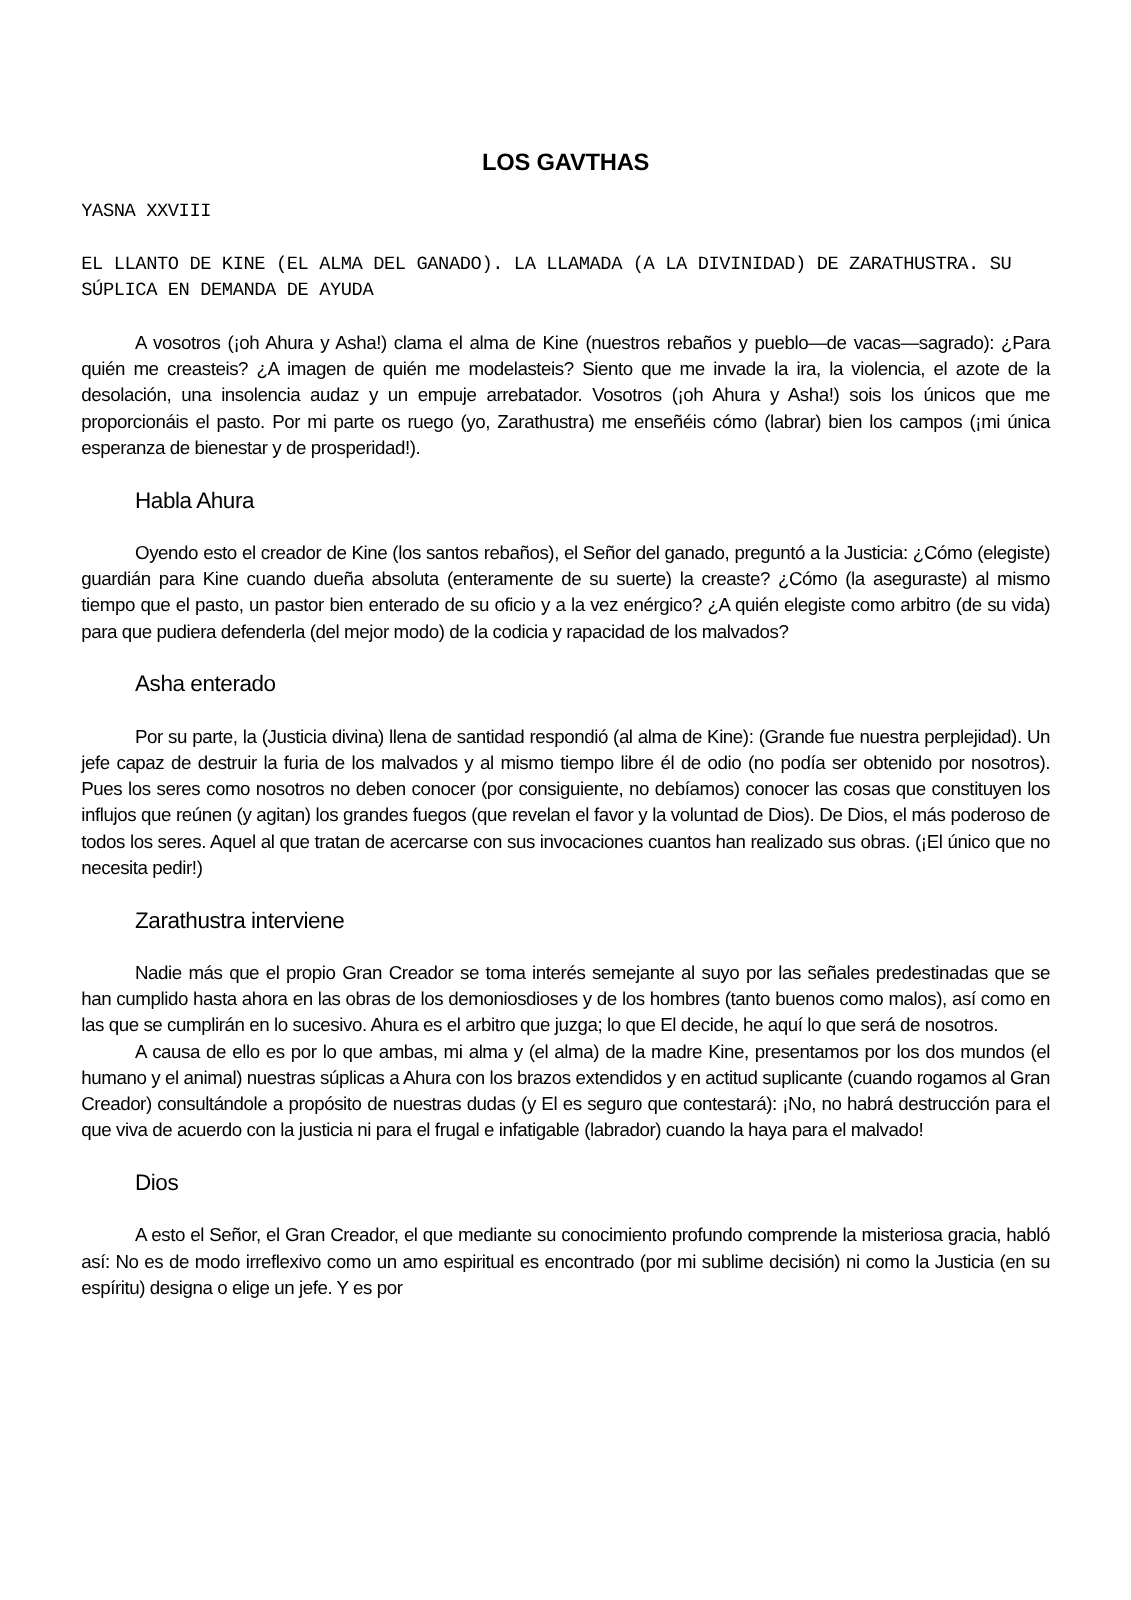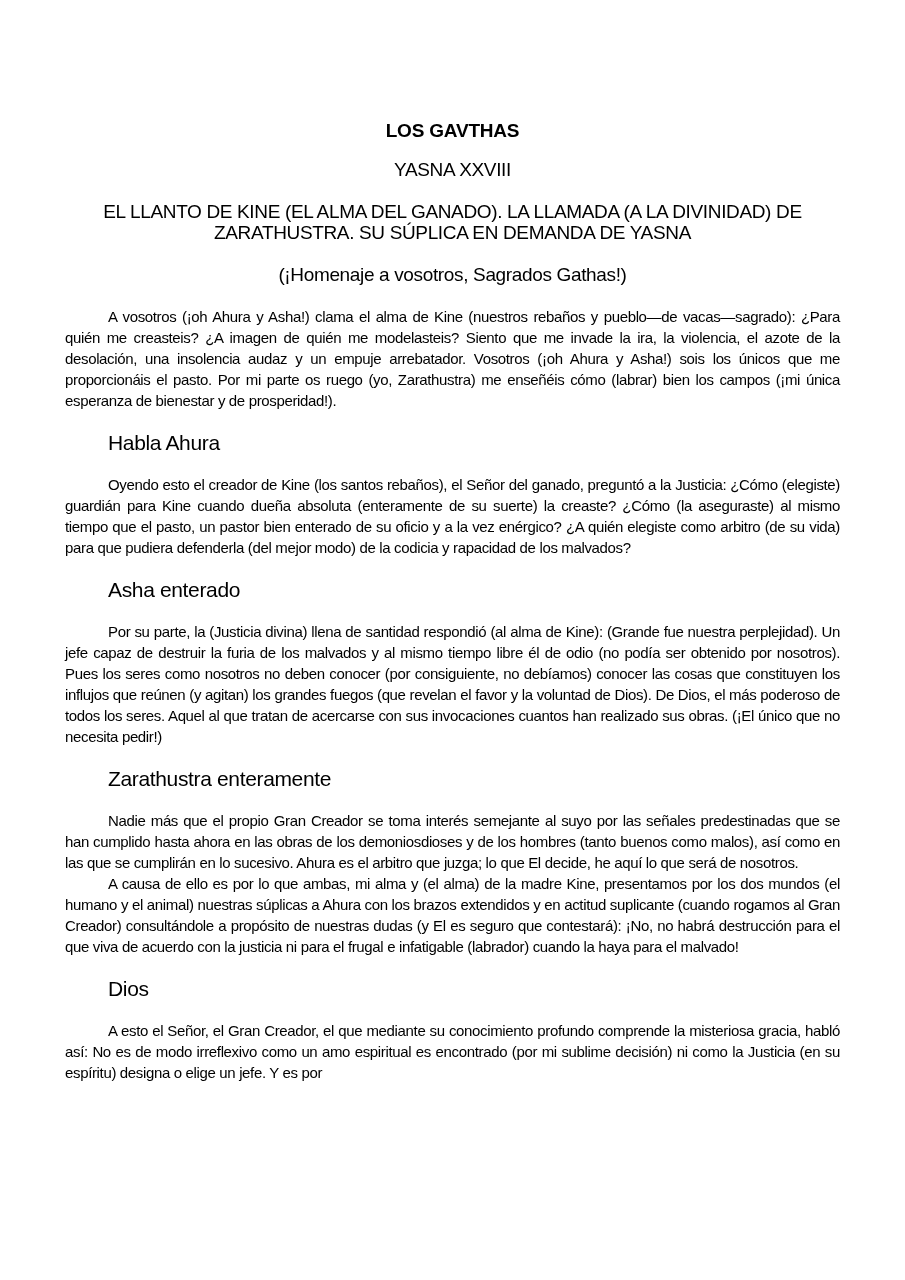--- a/index.html
+++ b/index.html
@@ -24,60 +24,59 @@
     }
     .title {
       text-align: center;
       font-weight: bold;
       font-size: 19px;
       line-height: 26px;
       margin: 0 0 15px 0;
       letter-spacing: -0.2px;
     }
     .center {
-      text-align: center;
-      font-size: 19px;
+      font-size: 15px;
       line-height: 21px;
       margin: 0 0 21px 0;
       letter-spacing: -0.35px;
+      font-family: Liberation Mono, monospace;
     }
     .subtitle {
       margin-bottom: 21px;
     }
     p.body {
       text-align: justify;
       font-size: 15px;
       line-height: 21px;
       margin: 0 0 21px 0;
       text-indent: 43px;
       letter-spacing: -0.35px;
     }
     p.body.tight {
       margin-bottom: 0;
     }
     p.speaker {
-      font-size: 21px;
+      font-size: 18px;
       line-height: 21px;
       margin: 0 0 21px 0;
       text-indent: 43px;
       letter-spacing: -0.35px;
     }
   </style>
 </head>
 <body>
 
 <div class="page">
   <h1 class="title">LOS GAVTHAS</h1>
   <div class="center">YASNA XXVIII</div>
-  <div class="center subtitle">EL LLANTO DE KINE (EL ALMA DEL GANADO). LA LLAMADA (A LA DIVINIDAD) DE ZARATHUSTRA. SU SÚPLICA EN DEMANDA DE YASNA</div>
-  <div class="center">(¡Homenaje a vosotros, Sagrados Gathas!)</div>
+  <div class="center subtitle">EL LLANTO DE KINE (EL ALMA DEL GANADO). LA LLAMADA (A LA DIVINIDAD) DE ZARATHUSTRA. SU SÚPLICA EN DEMANDA DE AYUDA</div>
 
   <p class="body">A vosotros (¡oh Ahura y Asha!) clama el alma de Kine (nuestros rebaños y pueblo—de vacas—sagrado): ¿Para quién me creasteis? ¿A imagen de quién me modelasteis? Siento que me invade la ira, la violencia, el azote de la desolación, una insolencia audaz y un empuje arrebatador. Vosotros (¡oh Ahura y Asha!) sois los únicos que me proporcionáis el pasto. Por mi parte os ruego (yo, Zarathustra) me enseñéis cómo (labrar) bien los campos (¡mi única esperanza de bienestar y de prosperidad!).</p>
   <p class="speaker">Habla Ahura</p>
   <p class="body">Oyendo esto el creador de Kine (los santos rebaños), el Señor del ganado, preguntó a la Justicia: ¿Cómo (elegiste) guardián para Kine cuando dueña absoluta (enteramente de su suerte) la creaste? ¿Cómo (la aseguraste) al mismo tiempo que el pasto, un pastor bien enterado de su oficio y a la vez enérgico? ¿A quién elegiste como arbitro (de su vida) para que pudiera defenderla (del mejor modo) de la codicia y rapacidad de los malvados?</p>
   <p class="speaker">Asha enterado</p>
   <p class="body">Por su parte, la (Justicia divina) llena de santidad respondió (al alma de Kine): (Grande fue nuestra perplejidad). Un jefe capaz de destruir la furia de los malvados y al mismo tiempo libre él de odio (no podía ser obtenido por nosotros). Pues los seres como nosotros no deben conocer (por consiguiente, no debíamos) conocer las cosas que constituyen los influjos que reúnen (y agitan) los grandes fuegos (que revelan el favor y la voluntad de Dios). De Dios, el más poderoso de todos los seres. Aquel al que tratan de acercarse con sus invocaciones cuantos han realizado sus obras. (¡El único que no necesita pedir!)</p>
-  <p class="speaker">Zarathustra enteramente</p>
+  <p class="speaker">Zarathustra interviene</p>
   <p class="body tight">Nadie más que el propio Gran Creador se toma interés semejante al suyo por las señales predestinadas que se han cumplido hasta ahora en las obras de los demoniosdioses y de los hombres (tanto buenos como malos), así como en las que se cumplirán en lo sucesivo. Ahura es el arbitro que juzga; lo que El decide, he aquí lo que será de nosotros.</p>
   <p class="body">A causa de ello es por lo que ambas, mi alma y (el alma) de la madre Kine, presentamos por los dos mundos (el humano y el animal) nuestras súplicas a Ahura con los brazos extendidos y en actitud suplicante (cuando rogamos al Gran Creador) consultándole a propósito de nuestras dudas (y El es seguro que contestará): ¡No, no habrá destrucción para el que viva de acuerdo con la justicia ni para el frugal e infatigable (labrador) cuando la haya para el malvado!</p>
   <p class="speaker">Dios</p>
   <p class="body">A esto el Señor, el Gran Creador, el que mediante su conocimiento profundo comprende la misteriosa gracia, habló así: No es de modo irreflexivo como un amo espiritual es encontrado (por mi sublime decisión) ni como la Justicia (en su espíritu) designa o elige un jefe. Y es por</p>
 </div>
 
 </body></html>

